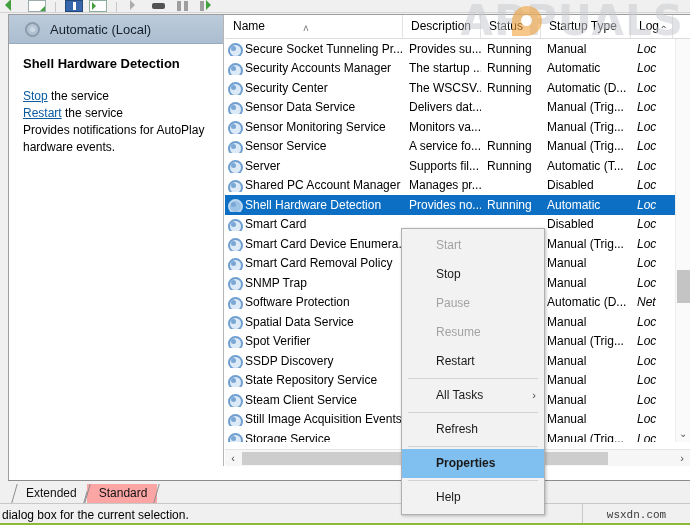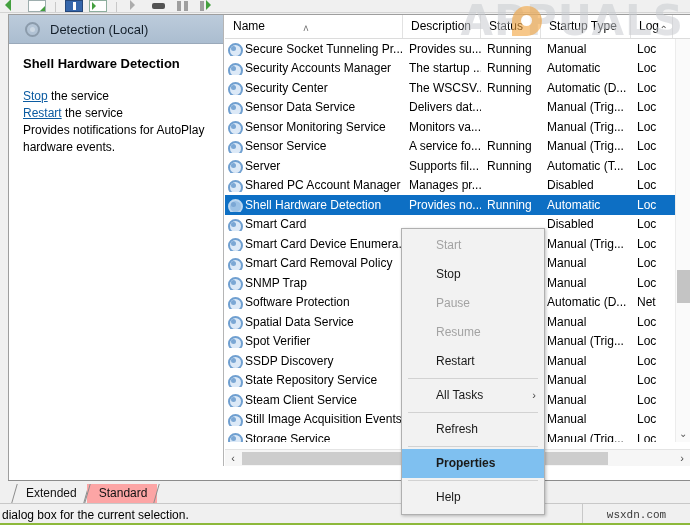--- a/index.html
+++ b/index.html
@@ -94,21 +94,21 @@
 
   .rows { position:relative; height:403px; overflow:hidden; }
   .row {
     display:flex; height:19.5px; align-items:center; font-size:12px; white-space:nowrap;
   }
   .row.sel { background:#0d6fc4; color:#fff; }
   .row .cn { width:178px; display:flex; align-items:center; gap:5px; padding-left:2px; overflow:hidden; }
   .row .cd { width:78px; overflow:hidden; padding-left:6px; }
   .row .cs { width:60px; overflow:hidden; padding-left:6px; }
   .row .ct { width:90px; overflow:hidden; padding-left:6px; }
-  .row .cl { width:42px; overflow:hidden; padding-left:6px; }
+  .row .cl { width:42px; overflow:hidden; padding-left:6px;font-style:italic; }
 
   .svcico { width:13px;height:13px; flex:0 0 13px; position:relative; }
   .svcico::before{
     content:""; position:absolute; left:1px; top:1px; width:11px;height:11px;
     border-radius:50%; border:2px solid #6f9fd0; background:#dce9f7;
   }
   .svcico::after{
     content:""; position:absolute; left:4px; top:4px; width:5px;height:5px;
     border-radius:50%; background:#7ba7d4;
   }
@@ -198,21 +198,21 @@
     <div class="tbicon gl-stop"></div>
     <div class="tbicon gl-pause"></div>
     <div class="tbicon gl-restart"></div>
   </div>
 
   <div class="console"></div>
 
   <div class="leftpane">
     <div class="lp-header">
       <div class="gear"></div>
-      <div class="title">Detection (Local)</div>
+      <div class="title">Automatic (Local)</div>
     </div>
     <div class="lp-body">
       <div class="svc-title">Shell Hardware Detection</div>
 
       <div class="lnkline">
         <span class="lnk">Stop</span><span> the service</span>
       </div>
       <div class="lnkline">
         <span class="lnk">Restart</span><span> the service</span>
       </div>

